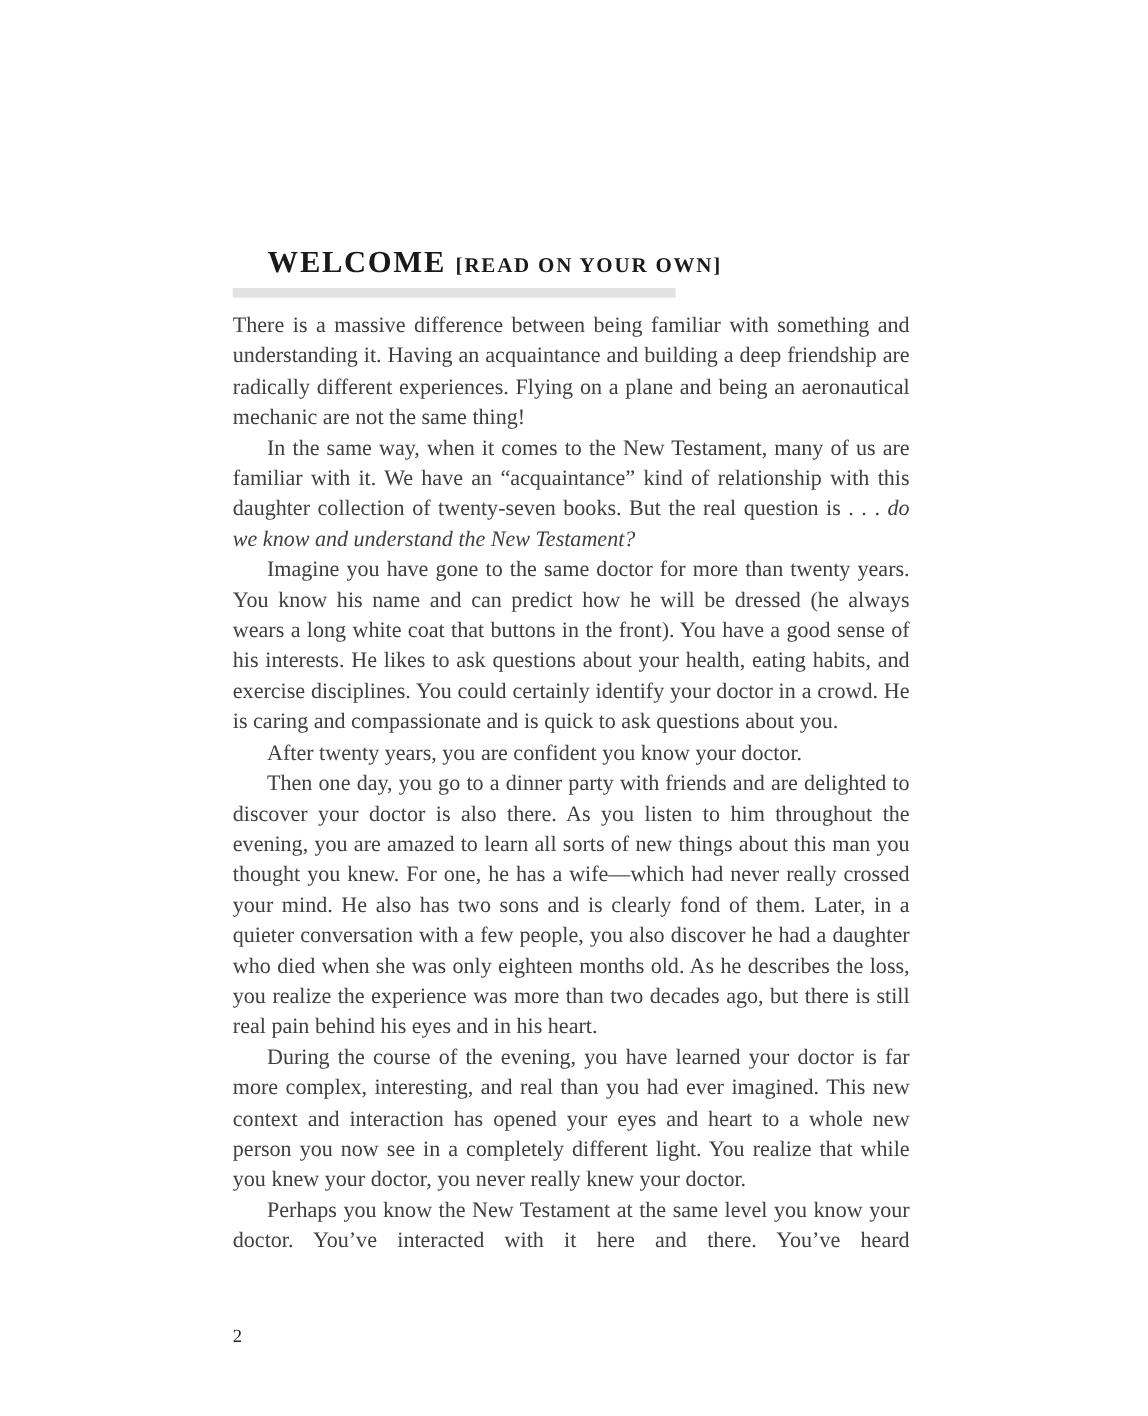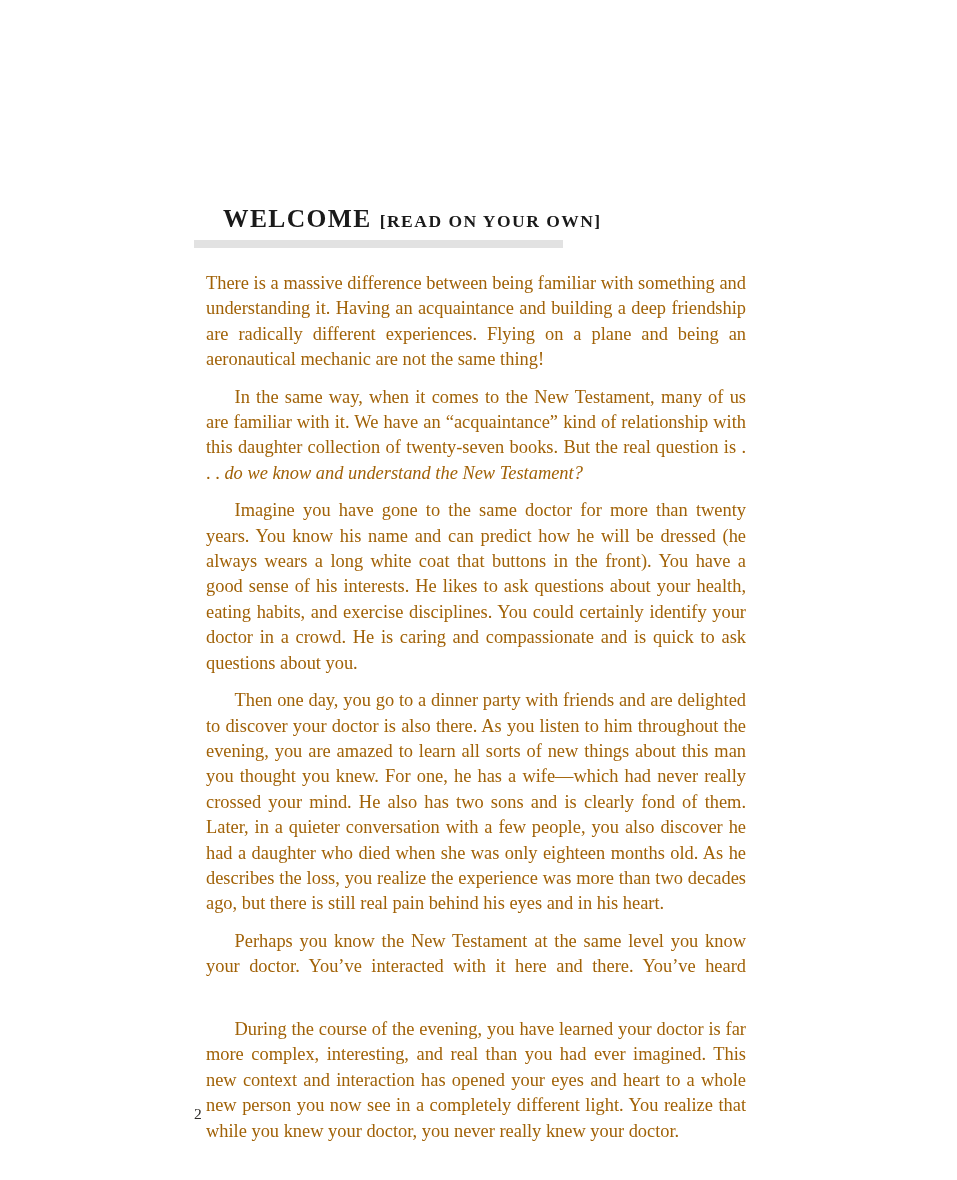--- a/index.html
+++ b/index.html
@@ -62,27 +62,27 @@
 
   
   .body-copy {
     position: absolute;
     left: 194px;
     top: 259px;
     width: 564px;
   }
 
   .body-copy p {
-    margin: 12px;
+    margin: 0;
     padding: 0;
     font-size: 18.4px;
     line-height: 25.4px;
     text-align: justify;
     text-justify: inter-word;
-    color: #a16207;
+    color: #404040;
     -webkit-font-smoothing: antialiased;
   }
 
   .body-copy p.indent {
     text-indent: 1.55em;
   }
 
   .body-copy p.last-line-justify:after {
     content: "";
     display: inline-block;
@@ -115,24 +115,25 @@
   <div class="heading-rule"></div>
 
   <div class="body-copy">
 
     <p>There is a massive difference between being familiar with something and understanding it. Having an acquaintance and building a deep friendship are radically different experiences. Flying on a plane and being an aeronautical mechanic are not the same thing!</p>
 
     <p class="indent"><span>In the same way, when it comes to the New Testament, many of us are familiar with it. We have an “acquaintance” kind of relationship with this daughter collection of twenty-seven books. But the real question is . . . </span><em>do we know and understand the New Testament?</em></p>
 
     <p class="indent">Imagine you have gone to the same doctor for more than twenty years. You know his name and can predict how he will be dressed (he always wears a long white coat that buttons in the front). You have a good sense of his interests. He likes to ask questions about your health, eating habits, and exercise disciplines. You could certainly identify your doctor in a crowd. He is caring and compassionate and is quick to ask questions about you.</p>
 
+    <p class="indent">After twenty years, you are confident you know your doctor.</p>
 
     <p class="indent">Then one day, you go to a dinner party with friends and are delighted to discover your doctor is also there. As you listen to him throughout the evening, you are amazed to learn all sorts of new things about this man you thought you knew. For one, he has a wife—which had never really crossed your mind. He also has two sons and is clearly fond of them. Later, in a quieter conversation with a few people, you also discover he had a daughter who died when she was only eighteen months old. As he describes the loss, you realize the experience was more than two decades ago, but there is still real pain behind his eyes and in his heart.</p>
 
+    <p class="indent">During the course of the evening, you have learned your doctor is far more complex, interesting, and real than you had ever imagined. This new context and interaction has opened your eyes and heart to a whole new person you now see in a completely different light. You realize that while you knew your doctor, you never really knew your doctor.</p>
+
     <p class="indent last-line-justify">Perhaps you know the New Testament at the same level you know your doctor. You’ve interacted with it here and there. You’ve heard</p>
-
-    <p class="indent">During the course of the evening, you have learned your doctor is far more complex, interesting, and real than you had ever imagined. This new context and interaction has opened your eyes and heart to a whole new person you now see in a completely different light. You realize that while you knew your doctor, you never really knew your doctor.</p>
 
   </div>
 
   <div class="folio">2</div>
 
 </div>
 
 </body></html>

